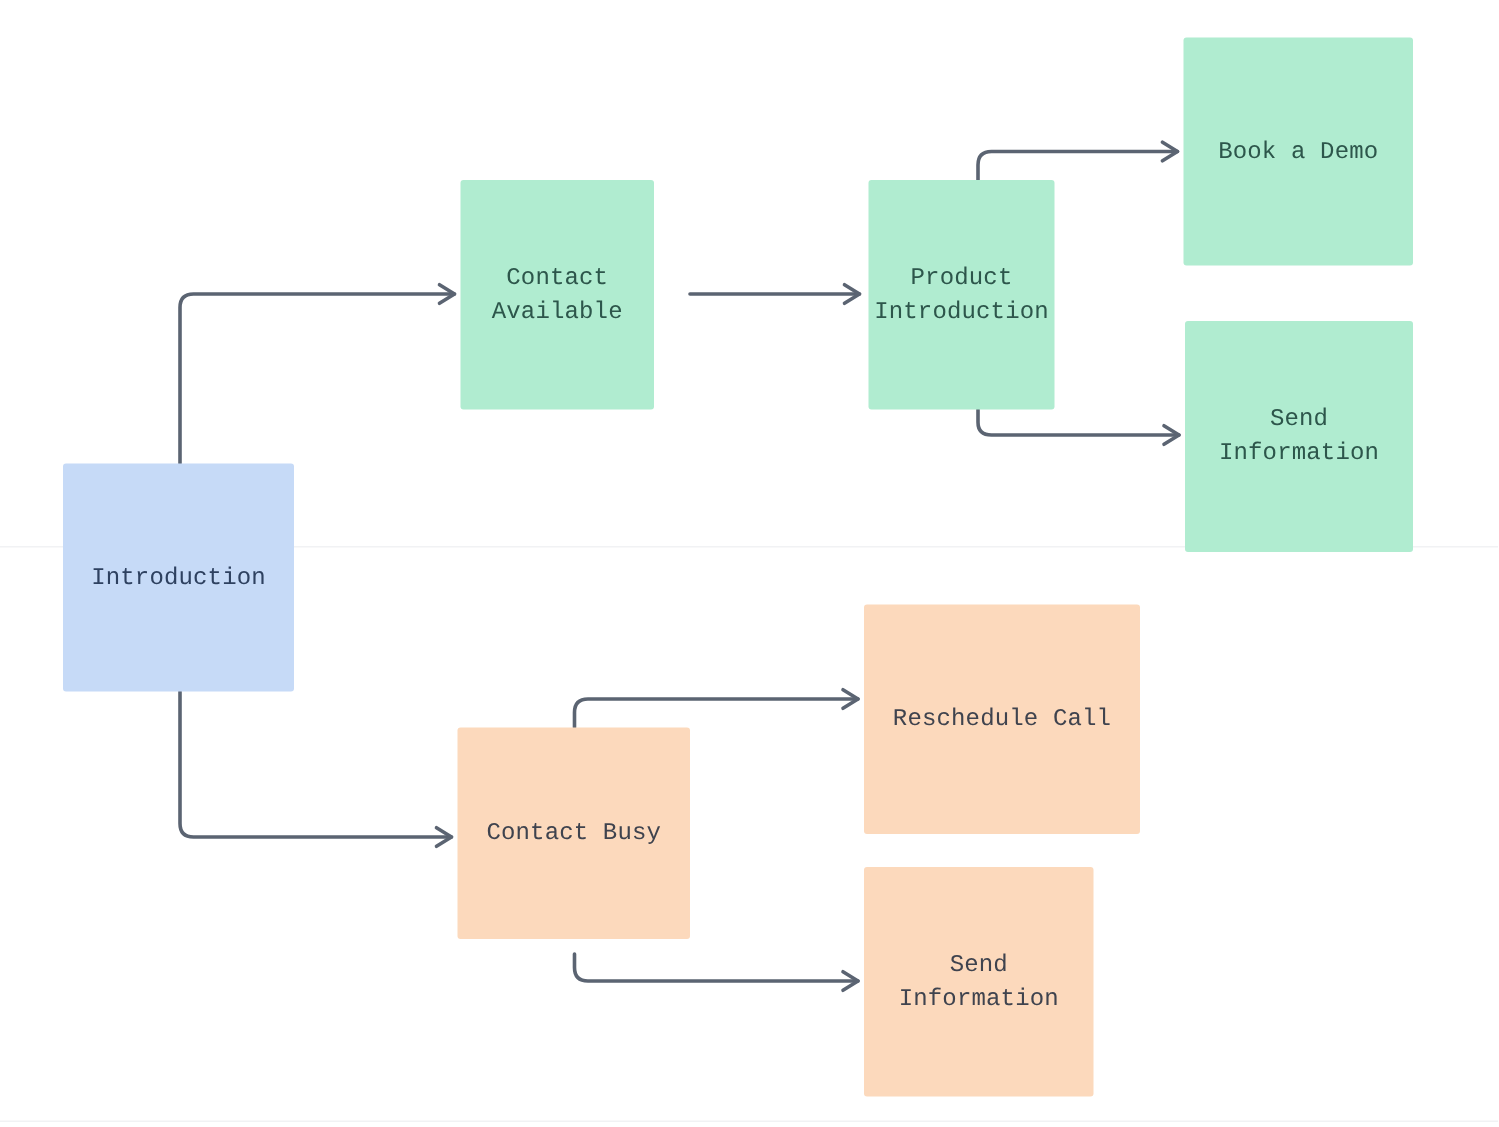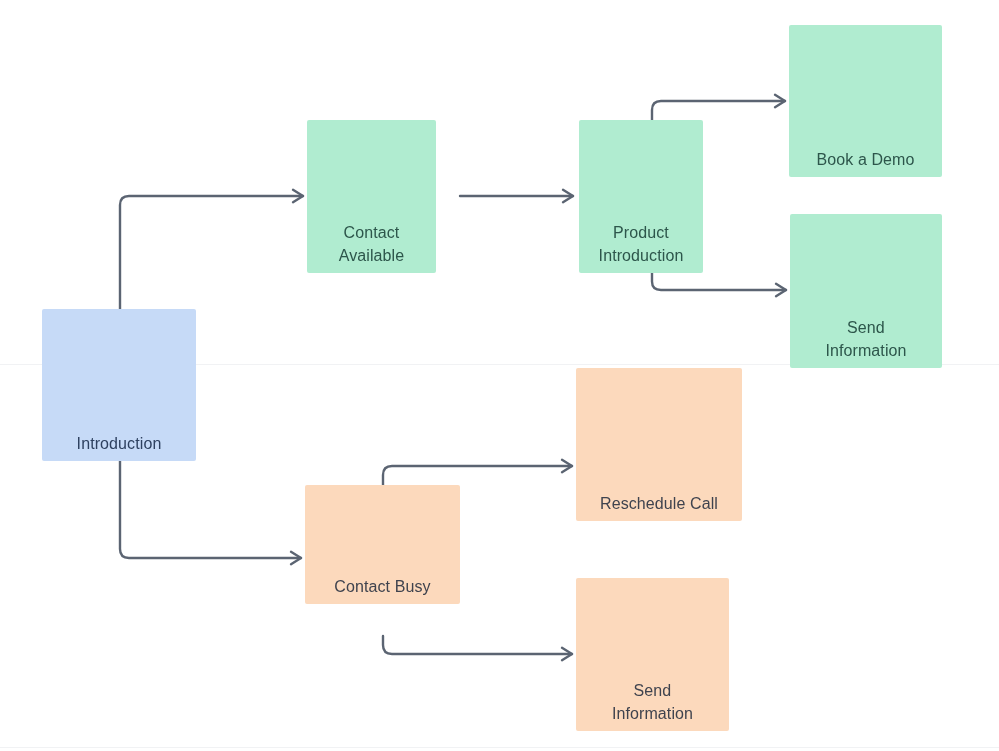--- a/index.html
+++ b/index.html
@@ -25,26 +25,27 @@
   #edges-layer {
     position: absolute;
     left: 0;
     top: 0;
     z-index: 2;
   }
   .node {
     position: absolute;
     z-index: 3;
     display: flex;
-    align-items: flex-end;
+    align-items: center;
     justify-content: center;
     text-align: center;
     border-radius: 2px;
     box-sizing: border-box;
     padding: 6px;
+    font-family: Liberation Mono, monospace;
   }
   .node-label {
     font-size: 16px;
     line-height: 23px;
     font-weight: 400;
     white-space: pre-line;
     letter-spacing: 0.1px;
   }
 </style>
 </head>
@@ -78,23 +79,23 @@
       <span class="node-label" style="color: rgb(45, 86, 75);">Product
 Introduction</span>
     </div>
     <div class="node" style="left: 789px; top: 25px; width: 153px; height: 152px; background: rgb(176, 236, 208);">
       <span class="node-label" style="color: rgb(45, 86, 75);">Book a Demo</span>
     </div>
     <div class="node" style="left: 790px; top: 214px; width: 152px; height: 154px; background: rgb(176, 236, 208);">
       <span class="node-label" style="color: rgb(45, 86, 75);">Send
 Information</span>
     </div>
-    <div class="node" style="left: 305px; top: 485px; width: 155px; height: 119px; background: rgb(252, 217, 188);">
+    <div class="node" style="left: 305px; top: 485px; width: 155px; height: 141px; background: rgb(252, 217, 188);">
       <span class="node-label" style="color: rgb(63, 67, 78);">Contact Busy</span>
     </div>
-    <div class="node" style="left: 576px; top: 368px; width: 166px; height: 153px; background: rgb(252, 217, 188);">
+    <div class="node" style="left: 576px; top: 403px; width: 184px; height: 153px; background: rgb(252, 217, 188);">
       <span class="node-label" style="color: rgb(63, 67, 78);">Reschedule Call</span>
     </div>
     <div class="node" style="left: 576px; top: 578px; width: 153px; height: 153px; background: rgb(252, 217, 188);">
       <span class="node-label" style="color: rgb(63, 67, 78);">Send
 Information</span>
     </div>
   </div>
 
 </body></html>

